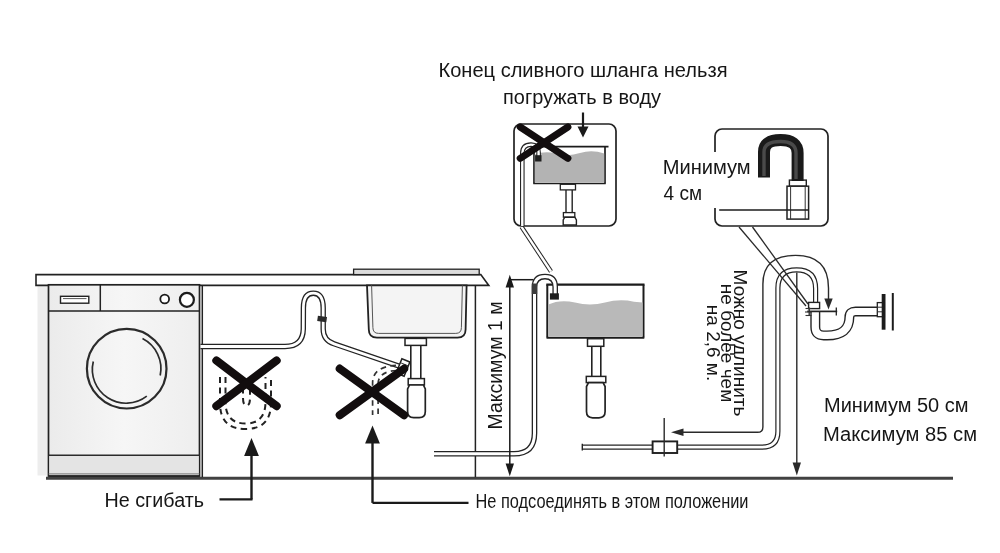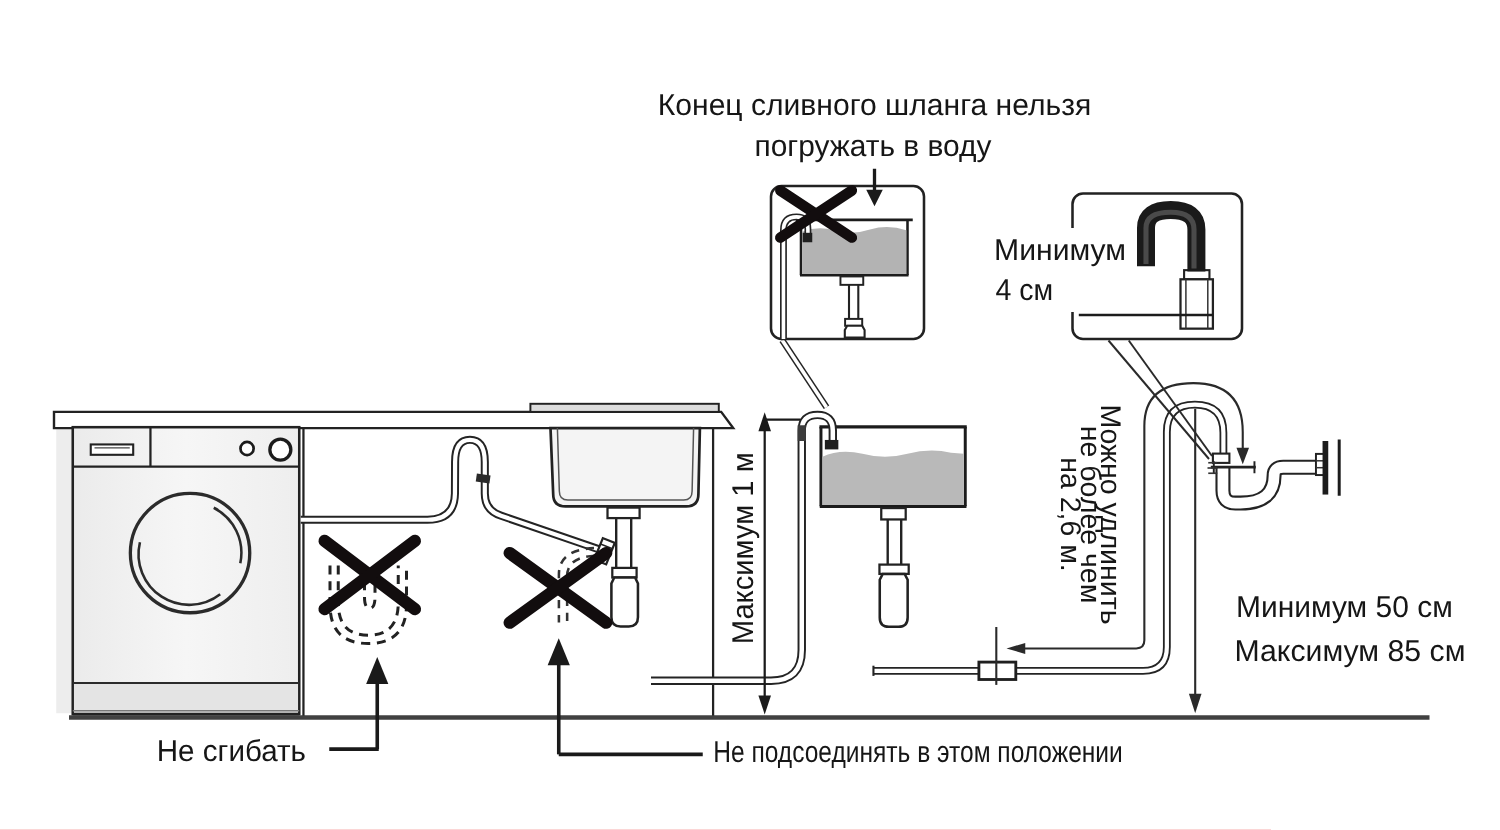--- a/index.html
+++ b/index.html
@@ -1,16 +1,16 @@
 <!DOCTYPE html>
 <html><head>
 <meta charset="utf-8">
 <style>
   html,body{margin:0;padding:0;background:#fff;}
-  #wrap{width:1000px;height:553px;position:relative;background:#ef4444;overflow:hidden;}
+  #wrap{width:1000px;height:553px;position:relative;background:#86efac;overflow:hidden;}
   svg{display:block;}
   text{font-family:"Liberation Sans", sans-serif;fill:#161616;}
 </style>
 </head>
 <body>
 <div id="wrap">
 <svg width="1000" height="553" viewBox="0 0 1000 553">
 <defs>
   <linearGradient id="mach" x1="0" y1="0" x2="1" y2="0">
     <stop offset="0" stop-color="#ebebeb"></stop>

